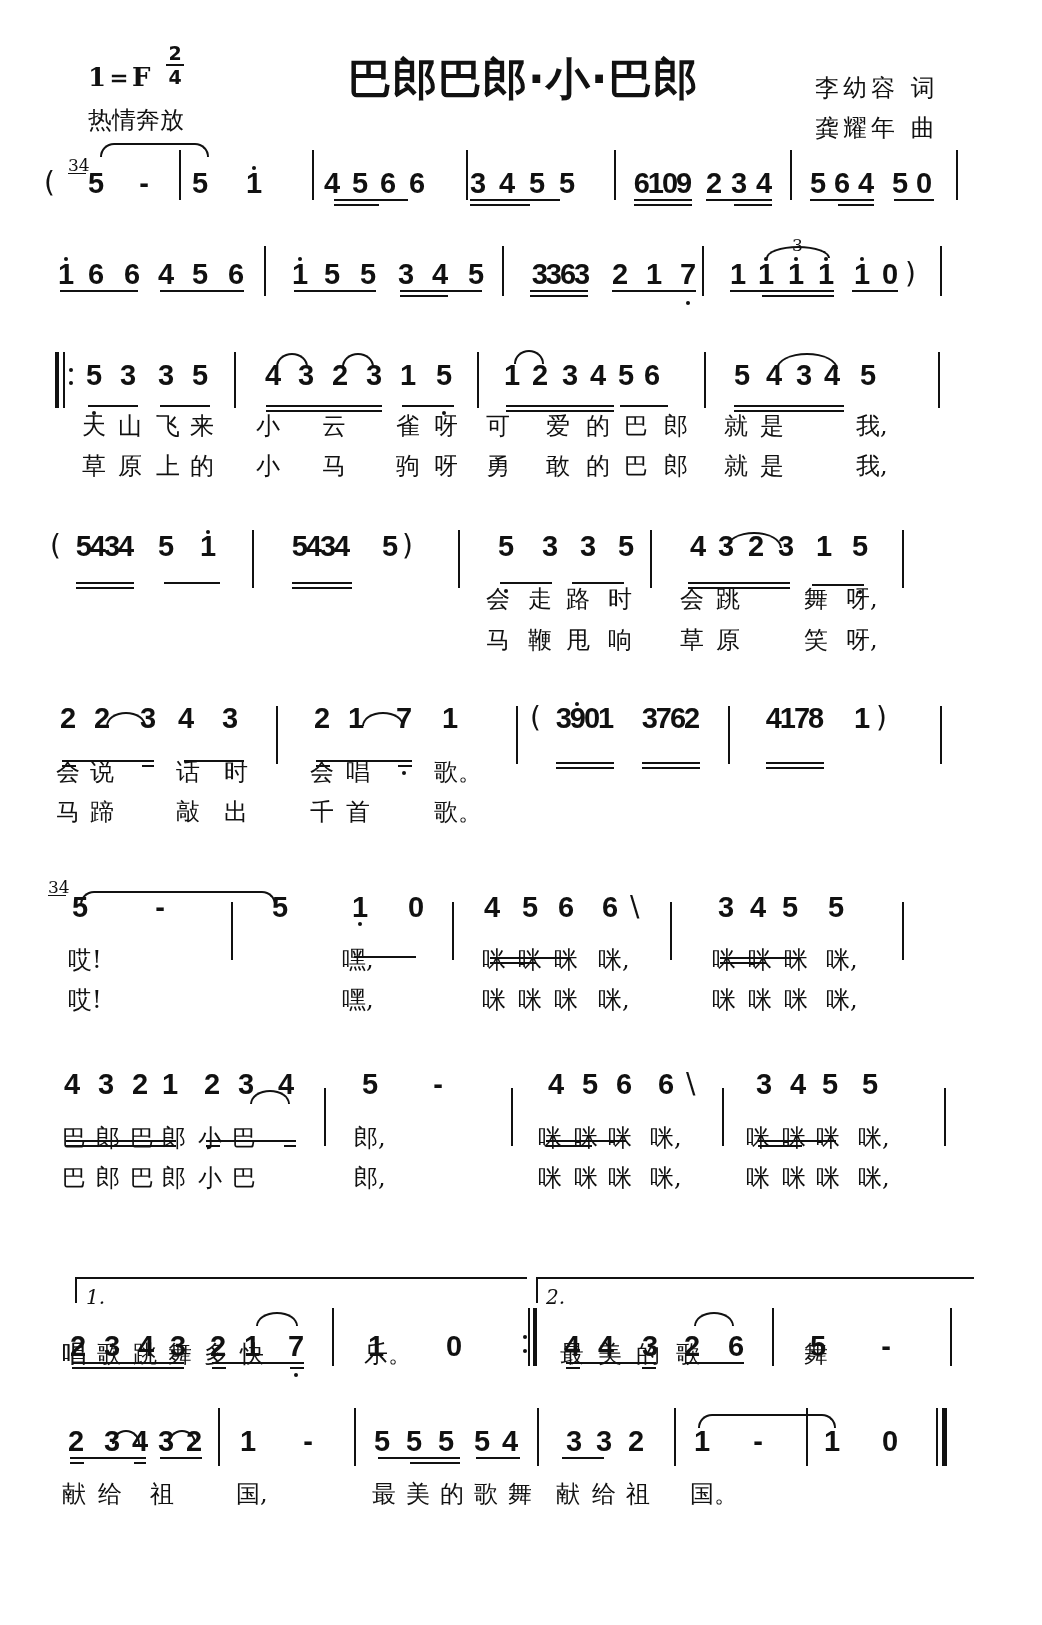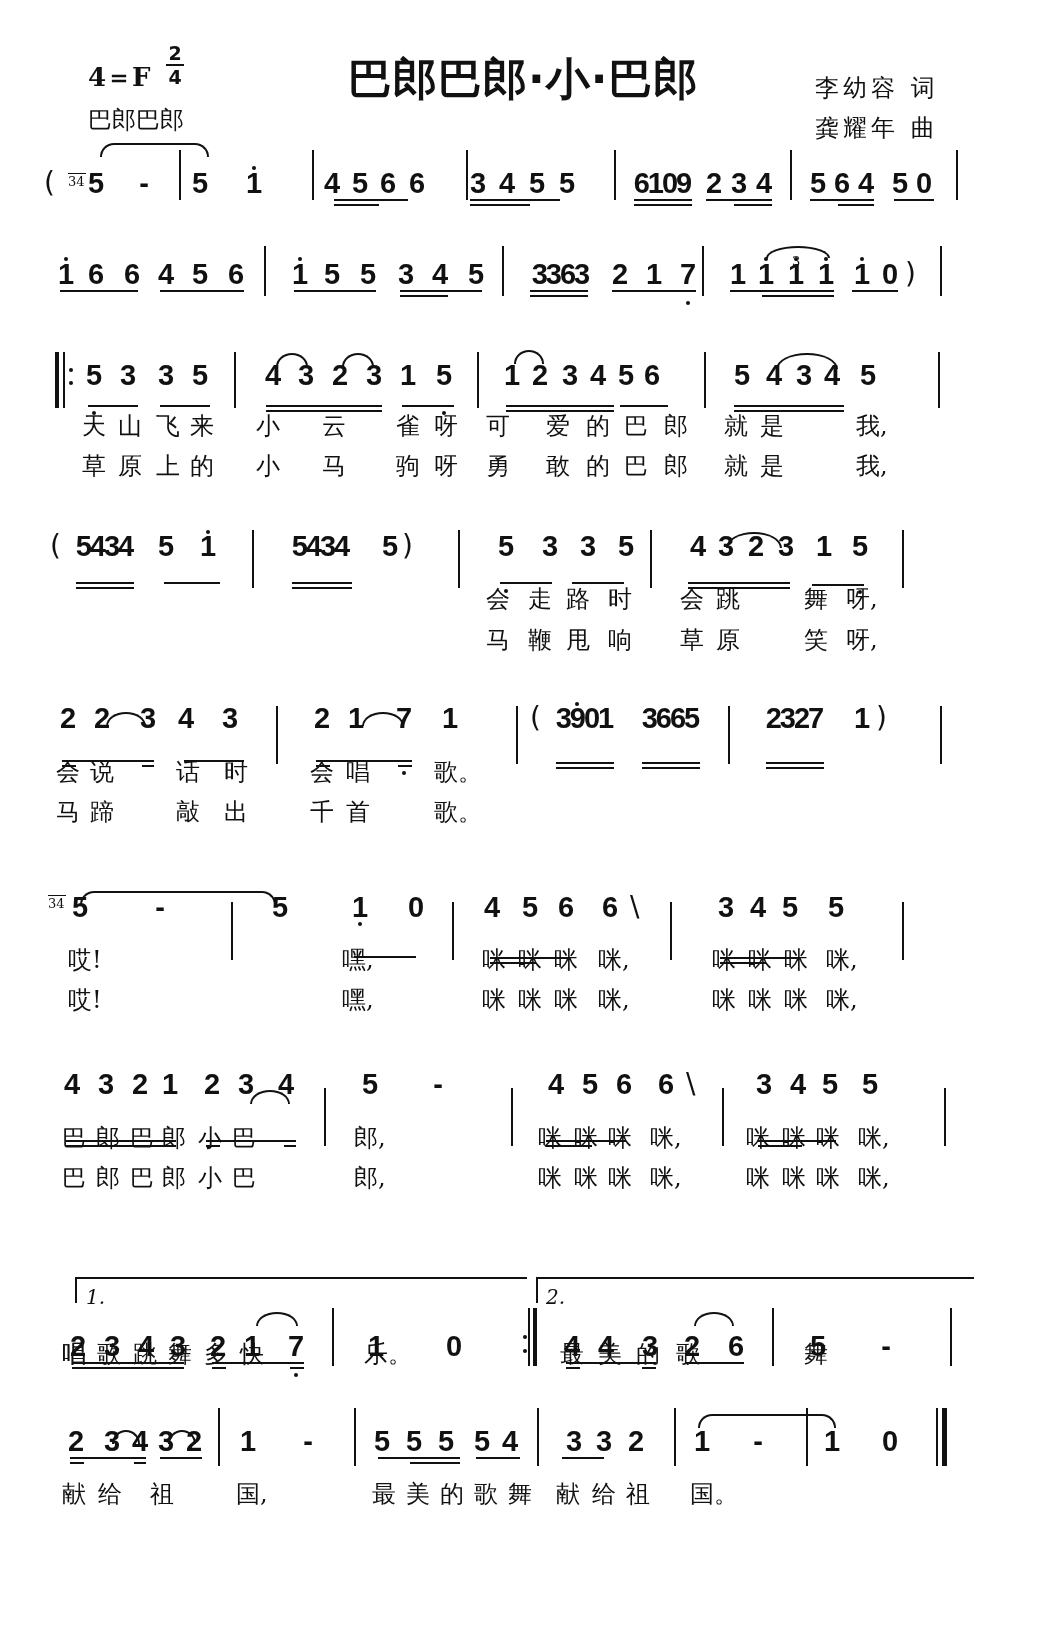--- a/index.html
+++ b/index.html
@@ -12,35 +12,35 @@
   .timesig { font-family:"DejaVu Sans", sans-serif; font-weight:bold; font-size:19px; text-align:center; line-height:18px; }
   .timesig .ln { border-top:2px solid #111; width:18px; margin:2px auto; }
   .note { font-family:"Liberation Sans", sans-serif; font-weight:bold; font-size:29px; line-height:32px; text-align:center; }
   .paren { font-family:"DejaVu Sans", sans-serif; font-size:28px; line-height:32px; }
   .lyric { font-family:"DejaVu Serif", serif; font-size:24px; line-height:28px; }
   .bar { position:absolute; width:2px; background:#111; }
   .ul { position:absolute; height:2px; background:#111; }
   .dot { position:absolute; width:4px; height:4px; background:#111; border-radius:50%; }
   .tie { position:absolute; border:2px solid #111; border-bottom:none; border-radius:50% 50% 0 0 / 100% 100% 0 0; }
   .bracket { position:absolute; border:2px solid #111; border-bottom:none; border-radius:14px 14px 0 0; }
-  .grace { font-family:"DejaVu Serif", serif; font-size:13px; line-height:14px;margin-top:17px; }
+  .grace { font-family:"DejaVu Serif", serif; font-size:17px; line-height:14px; }
   .volta { position:absolute; border-top:2px solid #111; border-left:2px solid #111; height:24px; }
   .voltalbl { font-family:"DejaVu Serif", serif; font-style:italic; font-size:20px; }
   .slash { font-family:"DejaVu Sans", sans-serif; font-size:28px; }
 </style>
 </head>
 <body>
 
-<div class="abs key" style="left:88px;top:60px;">4＝F</div>
+<div class="abs key" style="left:88px;top:60px;">1＝F</div>
 <div class="abs timesig" style="left:164px;top:44px;width:22px;">
   <div>2</div>
   <div class="ln"></div>
   <div>4</div>
 </div>
-<div class="abs tempo" style="left:88px;top:104px;">巴郎巴郎</div>
+<div class="abs tempo" style="left:88px;top:104px;">热情奔放</div>
 <div class="abs title" style="left:348px;top:50px;">巴郎巴郎·小·巴郎</div>
 <div class="abs credit" style="left:815px;top:72px;">李幼容 词</div>
 <div class="abs credit" style="left:815px;top:112px;">龚耀年 曲</div>
 
 <div>
   <span class="abs paren" style="left:44px;top:167px;">(</span>
   <span class="abs grace" style="left:68px;top:158px;">34</span>
   <div class="abs" style="left:68px;top:173px;width:18px;border-top:1px solid #111;"></div>
   <div class="bracket" style="left:100px;top:143px;width:105px;height:12px;"></div>
   <span class="abs note" style="left:86px;top:167px;width:20px;">5</span>
@@ -299,25 +299,25 @@
   <div class="ul" style="left:316px;top:765px;width:14px;"></div>
   <div class="ul" style="left:398px;top:765px;width:14px;"></div>
   <div class="dot" style="left:402px;top:771px;"></div>
   <span class="abs note" style="left:440px;top:702px;width:20px;">1</span>
   <div class="bar" style="left:516px;top:706px;height:58px;"></div>
   <span class="abs paren" style="left:530px;top:702px;">(</span>
   <span class="abs note" style="left:552px;top:702px;width:64px;letter-spacing:-2px;">3901</span>
   <div class="dot" style="left:575px;top:702px;"></div>
   <div class="ul" style="left:556px;top:762px;width:58px;"></div>
   <div class="ul" style="left:556px;top:767px;width:58px;"></div>
-  <span class="abs note" style="left:640px;top:702px;width:60px;letter-spacing:-2px;">3665</span>
+  <span class="abs note" style="left:640px;top:702px;width:60px;letter-spacing:-2px;">3762</span>
   <div class="ul" style="left:642px;top:762px;width:58px;"></div>
   <div class="ul" style="left:642px;top:767px;width:58px;"></div>
   <div class="bar" style="left:728px;top:706px;height:58px;"></div>
-  <span class="abs note" style="left:764px;top:702px;width:60px;letter-spacing:-2px;">2327</span>
+  <span class="abs note" style="left:764px;top:702px;width:60px;letter-spacing:-2px;">4178</span>
   <div class="ul" style="left:766px;top:762px;width:58px;"></div>
   <div class="ul" style="left:766px;top:767px;width:58px;"></div>
   <span class="abs note" style="left:852px;top:702px;width:20px;">1</span>
   <span class="abs paren" style="left:876px;top:702px;">)</span>
   <div class="bar" style="left:940px;top:706px;height:58px;"></div>
 
   <div>
     <span class="abs lyric" style="left:56px;top:758px;">会</span>
     <span class="abs lyric" style="left:90px;top:758px;">说</span>
     <span class="abs lyric" style="left:176px;top:758px;">话</span>

